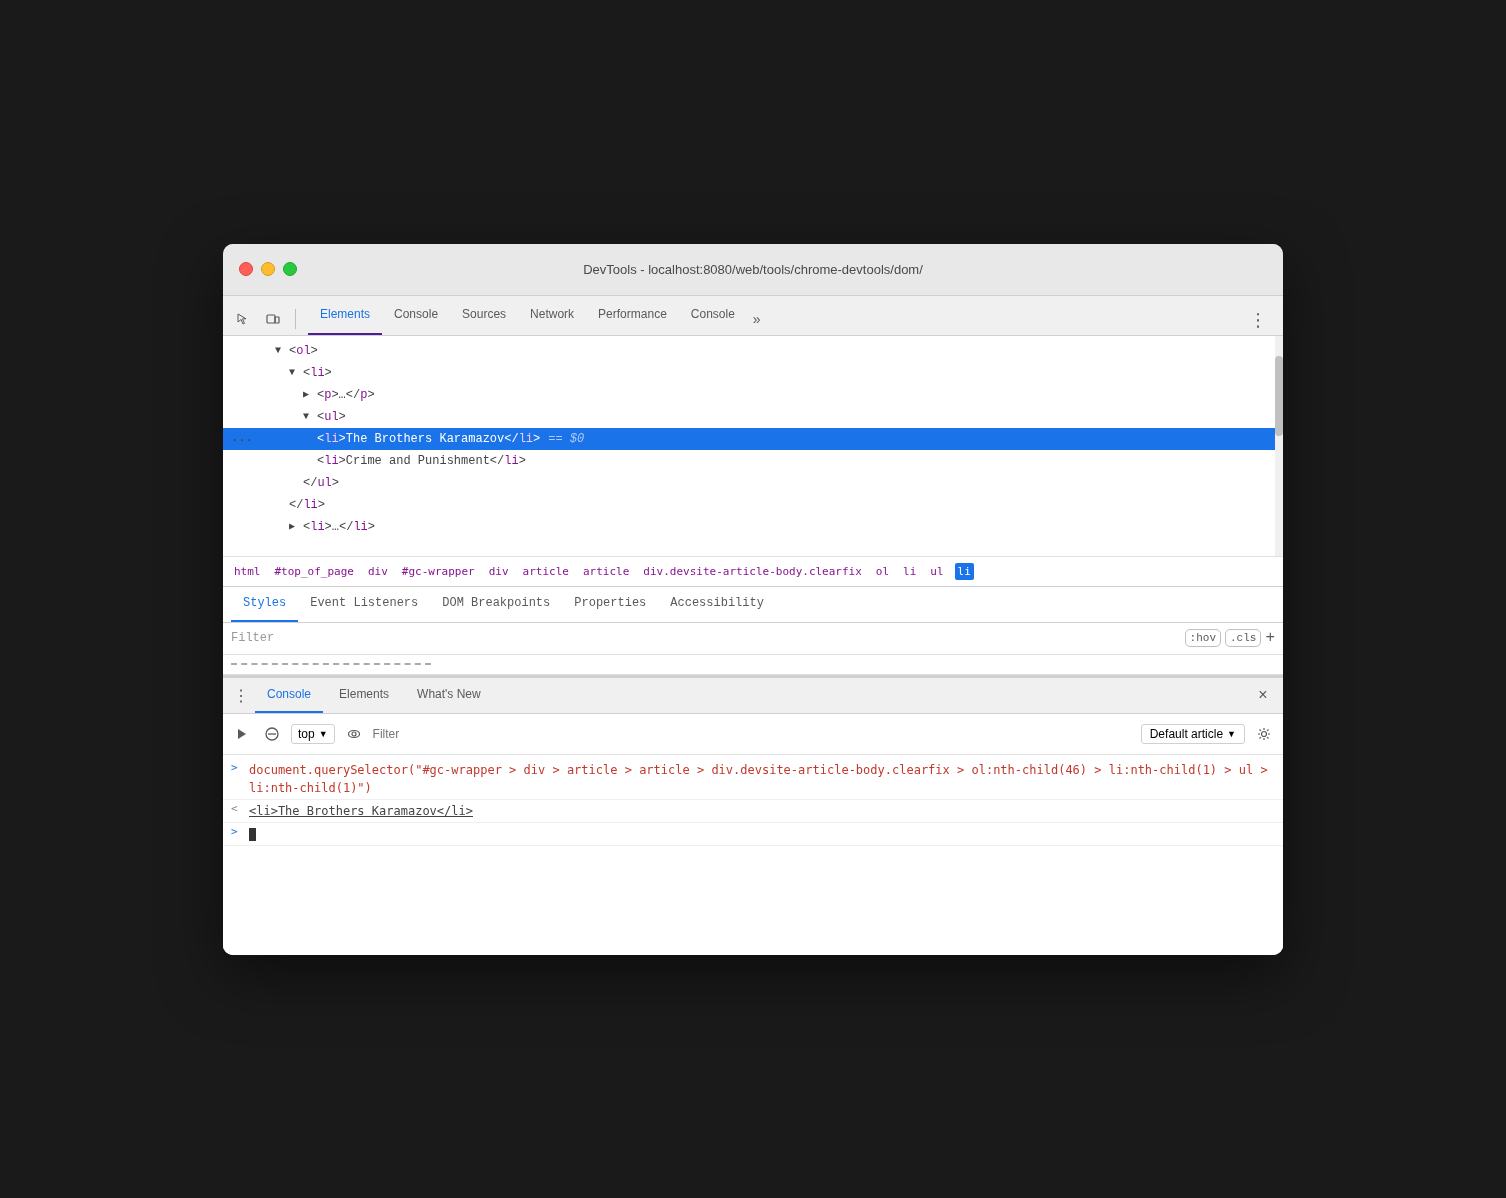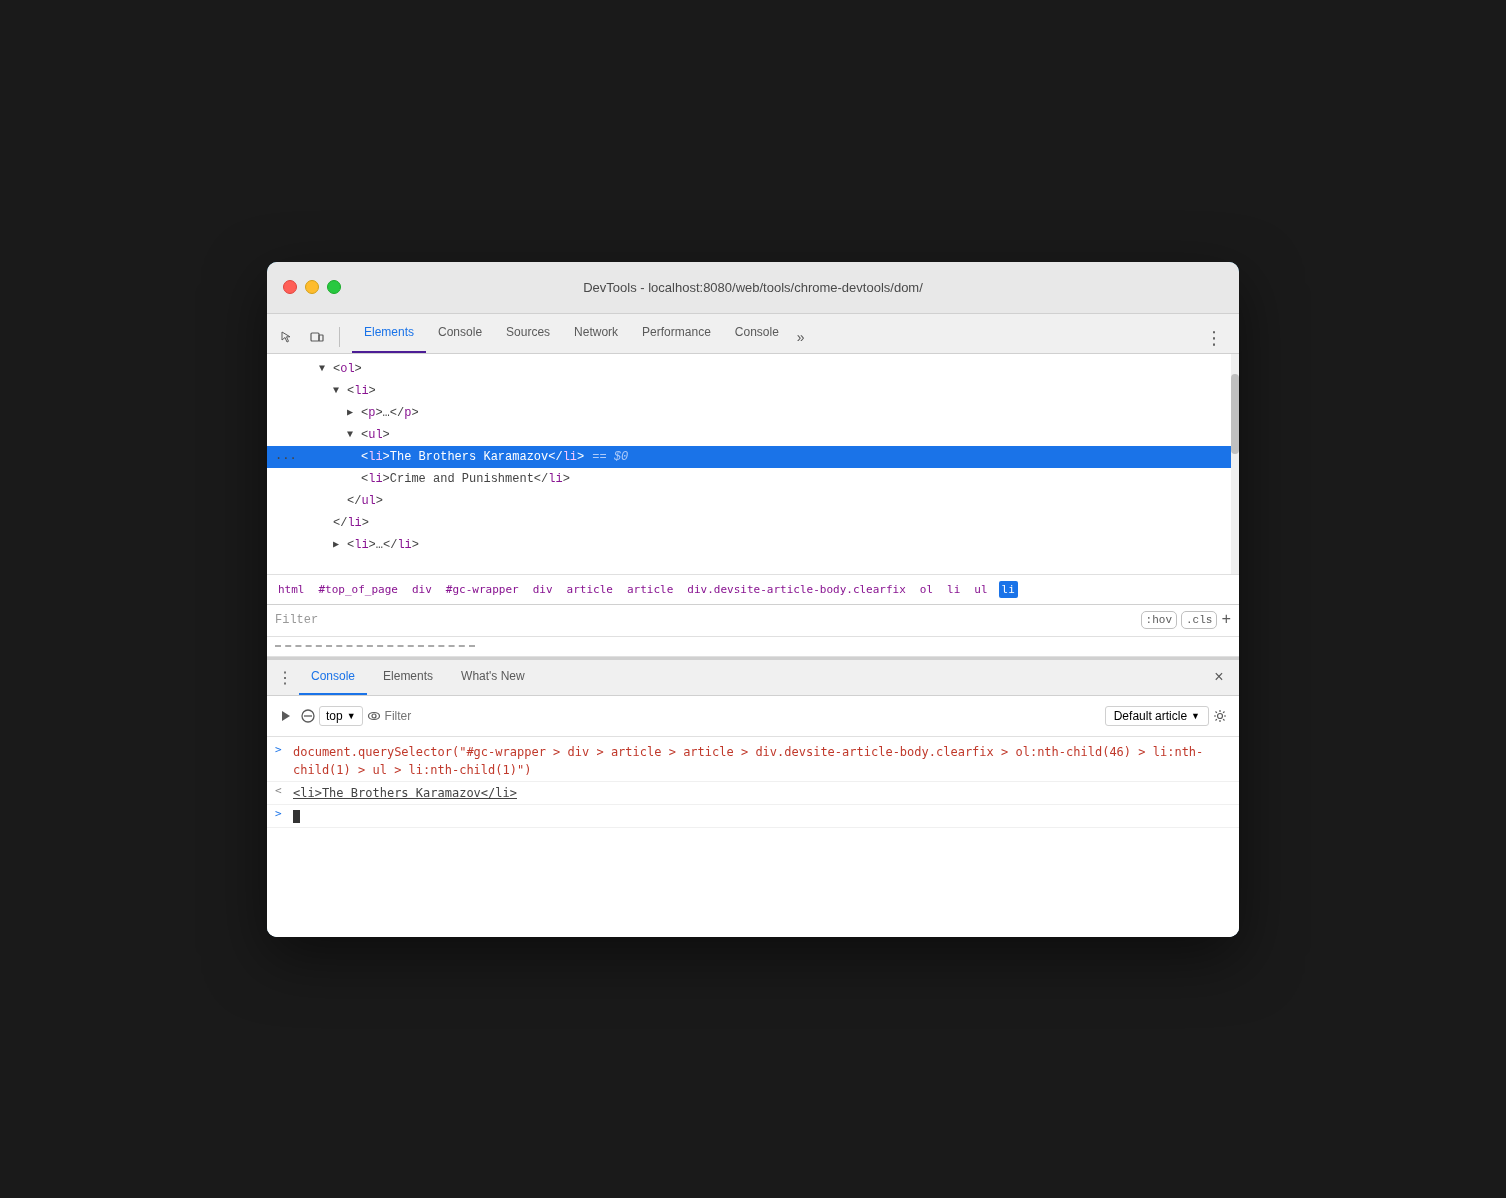--- a/index.html
+++ b/index.html
@@ -5,21 +5,21 @@
     * { box-sizing: border-box; margin: 0; padding: 0; }
     body {
       background: #1a1a1a;
       display: flex;
       justify-content: center;
       align-items: center;
       min-height: 100vh;
       font-family: -apple-system, BlinkMacSystemFont, 'Helvetica Neue', sans-serif;
     }
     .window {
-      width: 972px;
+      width: 1060px;
       background: #7dd3fc;
       border-radius: 10px;
       overflow: hidden;
       box-shadow: 0 20px 60px rgba(0,0,0,0.5);
     }
     .titlebar {
       background: #e8e8e8;
       height: 52px;
       display: flex;
       align-items: center;
@@ -315,20 +315,21 @@
       color: #5a5a5a;
       border-radius: 3px;
     }
     
     .console-toolbar {
       background: white;
       border-bottom: 1px solid #e0e0e0;
       display: flex;
       align-items: center;
       padding: 20px 8px;
+      gap: 8px;
       height: 32px;
     }
     .console-icon-btn {
       width: 22px;
       height: 22px;
       display: flex;
       align-items: center;
       justify-content: center;
       cursor: pointer;
       border-radius: 3px;
@@ -578,20 +579,37 @@
       <span class="crumb-sep"> </span>
       <span class="crumb">ol</span>
       <span class="crumb-sep"> </span>
       <span class="crumb">li</span>
       <span class="crumb-sep"> </span>
       <span class="crumb">ul</span>
       <span class="crumb-sep"> </span>
       <span class="crumb active">li</span>
     </div>
 
+    <div class="sub-tabs">
+      <div class="sub-tab active">
+        <span>Styles</span>
+      </div>
+      <div class="sub-tab">
+        <span>Event Listeners</span>
+      </div>
+      <div class="sub-tab">
+        <span>DOM Breakpoints</span>
+      </div>
+      <div class="sub-tab">
+        <span>Properties</span>
+      </div>
+      <div class="sub-tab">
+        <span>Accessibility</span>
+      </div>
+    </div>
 
     <div class="filter-bar">
       <span class="filter-input">Filter</span>
       <div class="filter-badges">
         <div class="filter-badge">:hov</div>
         <div class="filter-badge">.cls</div>
         <div class="filter-plus">+</div>
       </div>
     </div>
 

